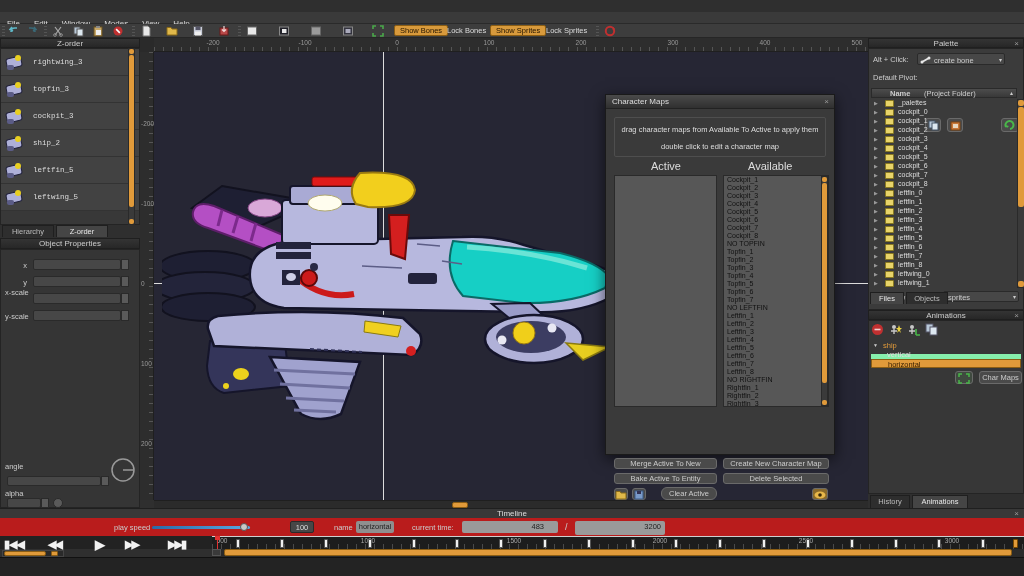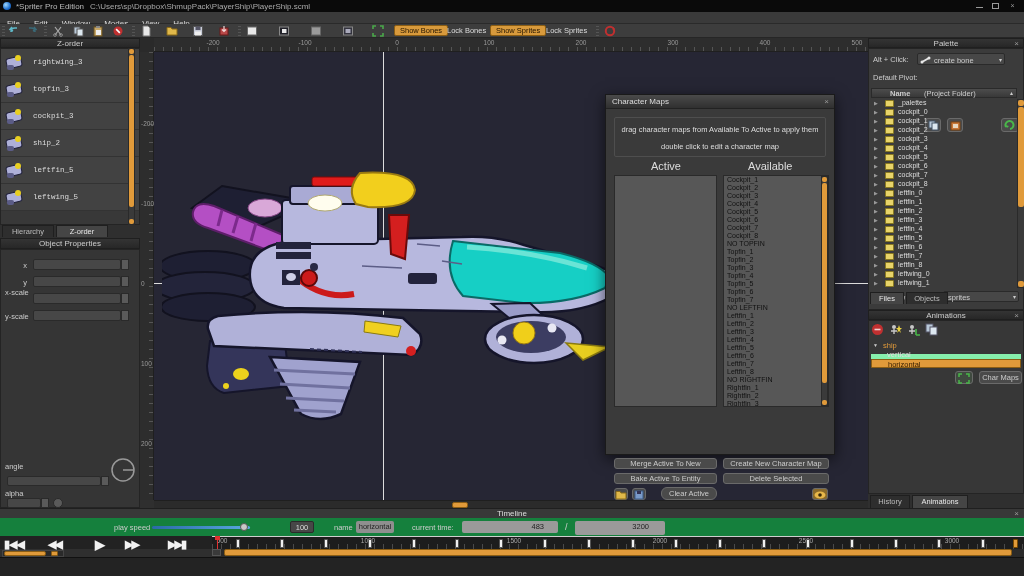--- a/index.html
+++ b/index.html
@@ -76,51 +76,39 @@
   
   .prow { position:relative; height:9px; }
   .prow .tri { position:absolute; left:3px; top:1px; font-size:5px; color:#999; }
   .prow .fold { position:absolute; left:14px; top:1px; width:9px; height:7px; background:#e8d46a; border:1px solid #8a7a20; border-radius:1px; }
   .prow .nm { position:absolute; left:27px; top:0px; font-size:7px; color:#ddd; }
   .arow { position:relative; height:9px; }
 
   
   #tl-hdr { left:0; top:508px; width:1024px; height:10px; background:#383838; border-top:1px solid #1f1f1f;
      font-size:8px; text-align:center; line-height:10px; color:#ddd; }
-  #tl-controls { left:0; top:518px; width:1024px; height:18px; background:#15803d; font-size:8px; }
+  #tl-controls { left:0; top:518px; width:1024px; height:18px; background:#b91c1c; font-size:8px; }
   #tl-rulerrow { left:0; top:536px; width:1024px; height:13px; background:#222; }
   #tl-ruler { position:absolute; left:212px; top:0; width:812px; height:13px; background:#1d1d1d; border-top:1px solid #cfcfcf;
      background-image:repeating-linear-gradient(90deg,#4a4a4a 0 1px,transparent 1px 9px); background-position:0 bottom; background-size:100% 5px; background-repeat:repeat-x; }
   .tlabel { position:absolute; top:0px; transform:translateX(-50%); font-size:6.5px; color:#aaa; }
   .tkey { position:absolute; top:3px; width:4px; height:9px; background:#f0f0f0; border:1px solid #555; border-radius:1px; }
   .pbtn { position:absolute; top:0; height:17px; color:#f2f2f2; font-size:11px; line-height:17px; font-weight:bold; letter-spacing:-2px; }
   #tl-scroll { left:212px; top:549px; width:812px; height:8px; background:#2a2a2a; }
   #tl-scroll .h { position:absolute; left:12px; top:0; width:788px; height:7px; background:#e09a3a; border:1px solid #8a5d14; border-radius:2px; }
   #bottom-strip { left:0; top:557px; width:1024px; height:19px; background:#232323; border-top:1px solid #111; }
 
   svg { display:block; }
   .lbl { position:absolute; font-size:8px; color:#ccc; }
 </style>
 </head>
 <body>
 
 <div id="app">
 
-  <div class="abs" id="titlebar">
-    <span class="appicon"></span>
-    <span class="t1">*Spriter Pro Edition</span>
-    <span class="t2">C:\Users\sp\Dropbox\ShmupPack\PlayerShip\PlayerShip.scml</span>
-    <span class="winbtn" id="win-min">
-        <i></i>
-      </span>
-    <span class="winbtn" id="win-max">
-        <i></i>
-      </span>
-    <span class="winbtn" id="win-close">×</span>
-  </div>
 
   <div class="abs" id="menubar">
     <span>File</span><span>Edit</span><span>Window</span><span>Modes</span><span>View</span><span>Help</span>
   </div>
 
   <div class="abs" id="toolbar">
     <span class="sep" style="left:2px"></span>
     <span class="tb" style="left:8px">
         <svg width="12" height="12">
           <path d="M3,7 Q3,3 7,3 L9,3 M4,2 L2,4.5 L5,6" stroke="#5fb8c8" stroke-width="1.6" fill="none"></path>
@@ -734,21 +722,21 @@
     <span class="lbl" style="left:114px;top:5px;font-size:7.5px">play speed</span>
     <div class="abs" style="left:152px;top:8px;width:98px;height:3px;background:linear-gradient(90deg,#2a6aa8,#5aa8e0);border-radius:2px">
       <div class="abs" style="left:88px;top:-3px;width:8px;height:8px;border-radius:50%;background:#c8c8c8;border:1px solid #555"></div>
     </div>
     <div class="field" style="left:290px;top:3px;width:24px;height:12px;text-align:center;font-size:7.5px;line-height:11px;color:#ddd">100</div>
     <span class="lbl" style="left:334px;top:5px;font-size:7.5px">name</span>
     <div class="abs" style="left:356px;top:3px;width:38px;height:12px;background:#8f8f8f;border-radius:2px;color:#222;font-size:7.5px;text-align:center;line-height:11px">horizontal</div>
     <span class="lbl" style="left:412px;top:5px;font-size:7.5px">current time:</span>
     <div class="abs" style="left:462px;top:3px;width:96px;height:12px;background:#9a9a9a;border-radius:2px;color:#222;font-size:7.5px;text-align:right;line-height:11px;padding-right:14px">483</div>
     <span class="lbl" style="left:565px;top:4px;font-size:9px">/</span>
-    <div class="abs" style="left:575px;top:3px;width:90px;height:14px;background:#9a9a9a;border-radius:2px;color:#222;font-size:7.5px;text-align:right;line-height:11px;padding-right:16px">3200</div>
+    <div class="abs" style="left:575px;top:3px;width:90px;height:14px;background:#9a9a9a;border-radius:2px;color:#222;font-size:7.5px;text-align:right;line-height:11px;padding-right:4px">3200</div>
     <div class="btn obar" style="left:700px;top:2px;width:14px;height:13px">
       <svg width="9" height="9" style="margin:1px auto 0">
           <circle cx="4.5" cy="4.5" r="3.5" fill="none" stroke="#4a2a00" stroke-width="1.3"></circle>
           <path d="M4.5,2.5 L4.5,4.5 L6,5.5" stroke="#4a2a00" stroke-width="1" fill="none"></path>
         </svg>
     </div>
     <div class="btn" style="left:772px;top:3px;width:64px;height:12px;line-height:11px">key selected:</div>
     <div class="btn" style="left:842px;top:3px;width:34px;height:12px;line-height:11px">key all</div>
     <div class="btn" style="left:882px;top:3px;width:15px;height:12px">
       <svg width="9" height="9" style="margin:1px auto 0">

